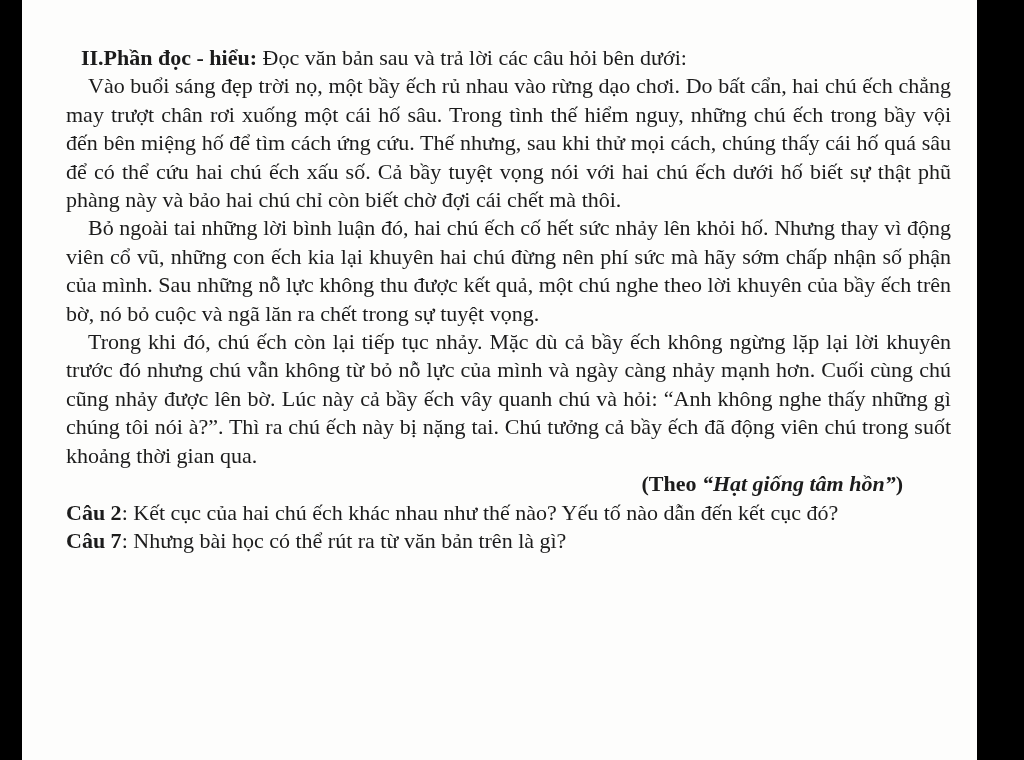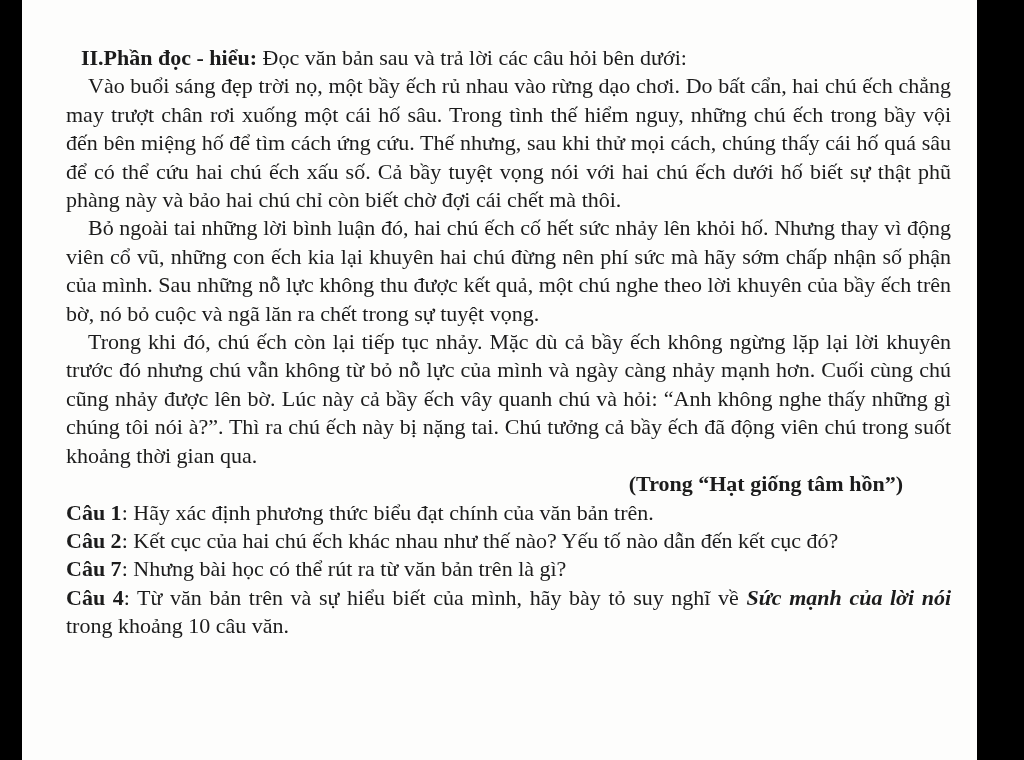--- a/index.html
+++ b/index.html
@@ -45,20 +45,21 @@
   }
   .para {
     text-indent: 22px;
   }
   .attribution {
     text-align: right !important;
     font-weight: bold;
     padding-right: 48px;
   }
   .attribution .title {
+    font-style: italic;
   }
   .question .qlabel {
     font-weight: bold;
   }
   .question .emph {
     font-weight: bold;
     font-style: italic;
   }
 </style>
 </head>
@@ -68,24 +69,22 @@
   <div class="page">
 
     <p class="heading"><span class="hl">II.Phần đọc - hiểu:</span><span> Đọc văn bản sau và trả lời các câu hỏi bên dưới:</span></p>
 
     <p class="para">Vào buổi sáng đẹp trời nọ, một bầy ếch rủ nhau vào rừng dạo chơi. Do bất cẩn, hai chú ếch chẳng may trượt chân rơi xuống một cái hố sâu. Trong tình thế hiểm nguy, những chú ếch trong bầy vội đến bên miệng hố để tìm cách ứng cứu. Thế nhưng, sau khi thử mọi cách, chúng thấy cái hố quá sâu để có thể cứu hai chú ếch xấu số. Cả bầy tuyệt vọng nói với hai chú ếch dưới hố biết sự thật phũ phàng này và bảo hai chú chỉ còn biết chờ đợi cái chết mà thôi.</p>
 
     <p class="para">Bỏ ngoài tai những lời bình luận đó, hai chú ếch cố hết sức nhảy lên khỏi hố. Nhưng thay vì động viên cổ vũ, những con ếch kia lại khuyên hai chú đừng nên phí sức mà hãy sớm chấp nhận số phận của mình. Sau những nỗ lực không thu được kết quả, một chú nghe theo lời khuyên của bầy ếch trên bờ, nó bỏ cuộc và ngã lăn ra chết trong sự tuyệt vọng.</p>
 
     <p class="para">Trong khi đó, chú ếch còn lại tiếp tục nhảy. Mặc dù cả bầy ếch không ngừng lặp lại lời khuyên trước đó nhưng chú vẫn không từ bỏ nỗ lực của mình và ngày càng nhảy mạnh hơn. Cuối cùng chú cũng nhảy được lên bờ. Lúc này cả bầy ếch vây quanh chú và hỏi: “Anh không nghe thấy những gì chúng tôi nói à?”. Thì ra chú ếch này bị nặng tai. Chú tưởng cả bầy ếch đã động viên chú trong suốt khoảng thời gian qua.</p>
 
-    <p class="attribution"><span>(Trong </span><span class="title">“Hạt giống tâm hồn”</span><span>)</span></p>
+    <p class="attribution"><span>(Theo </span><span class="title">“Hạt giống tâm hồn”</span><span>)</span></p>
 
-    <p class="question"><span class="qlabel">Câu 1</span><span>: Hãy xác định phương thức biểu đạt chính của văn bản trên.</span></p>
 
     <p class="question"><span class="qlabel">Câu 2</span><span>: Kết cục của hai chú ếch khác nhau như thế nào? Yếu tố nào dẫn đến kết cục đó?</span></p>
 
     <p class="question"><span class="qlabel">Câu 7</span><span>: Nhưng bài học có thể rút ra từ văn bản trên là gì?</span></p>
 
-    <p class="question"><span class="qlabel">Câu 4</span><span>: Từ văn bản trên và sự hiểu biết của mình, hãy bày tỏ suy nghĩ về </span><span class="emph">Sức mạnh của lời nói</span><span> trong khoảng 10 câu văn.</span></p>
 
   </div>
 </div>
 
 </body></html>

